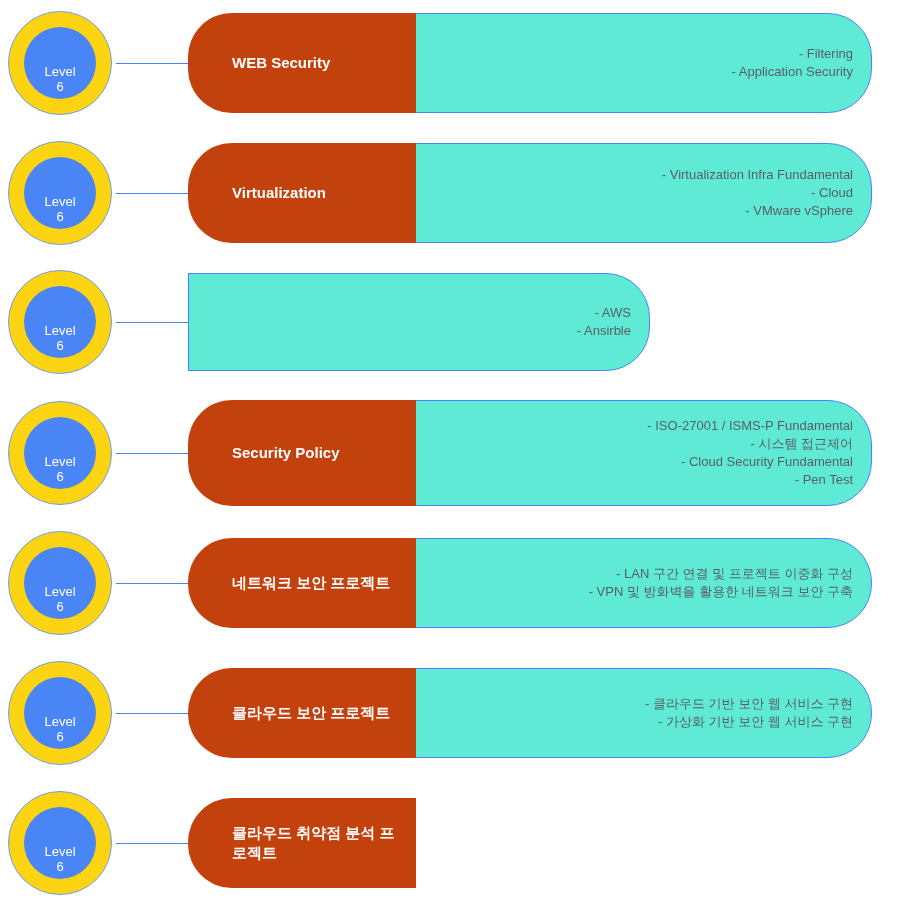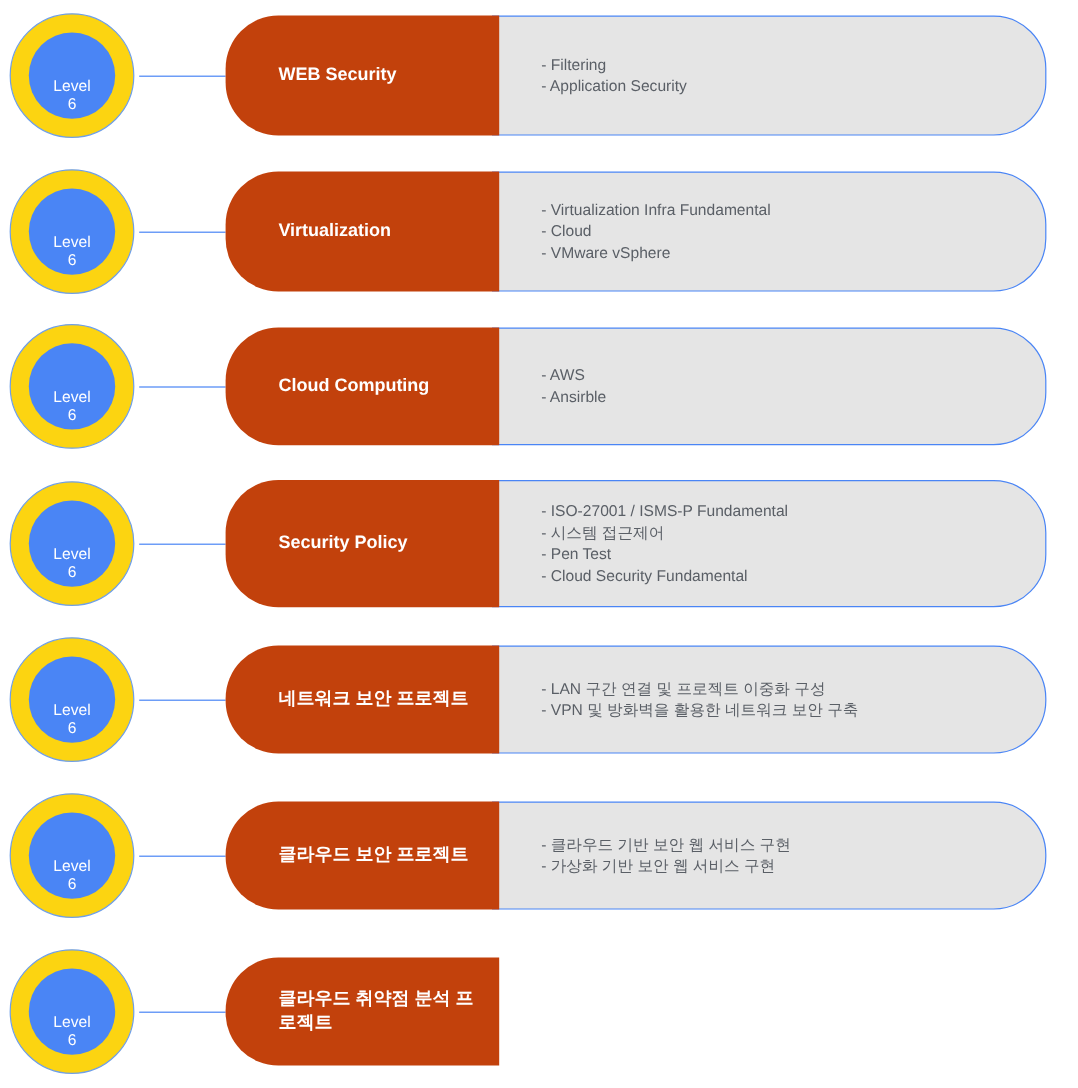--- a/index.html
+++ b/index.html
@@ -100,29 +100,30 @@
     align-self: stretch;
     margin-right: -6px;
   }
 
   
   .detail-card {
     position: relative;
     z-index: 1;
     flex: 0 0 462px;
     box-sizing: border-box;
-    background: #e5e5e5;
+    background: #5eead4;
     border: 1.6px solid #4a85f5;
     border-radius: 0 44px 44px 0;
     align-self: stretch;
     display: flex;
     flex-direction: column;
     justify-content: center;
     padding-left: 40px;
     padding-right: 18px;
+    text-align: right;
   }
   .detail-line {
     color: #5a5f66;
     font-size: 13px;
     line-height: 18px;
     white-space: nowrap;
   }
 </style>
 </head>
 <body>
@@ -161,41 +162,40 @@
     </div>
     <div class="row" style="top: 273px; height: 98px;">
       <div class="badge-wrap">
         <div class="badge-outer"></div>
         <div class="badge-inner">
           <span class="lvl-word">Level</span>
           <span class="lvl-num">6</span>
         </div>
       </div>
       <div class="connector"></div>
-      <div class="title-pill">Cloud Computing</div>
       <div class="detail-card">
         <div class="detail-line">- AWS</div>
         <div class="detail-line">- Ansirble</div>
       </div>
     </div>
     <div class="row" style="top: 400px; height: 106px;">
       <div class="badge-wrap">
         <div class="badge-outer"></div>
         <div class="badge-inner">
           <span class="lvl-word">Level</span>
           <span class="lvl-num">6</span>
         </div>
       </div>
       <div class="connector"></div>
       <div class="title-pill">Security Policy</div>
       <div class="detail-card">
         <div class="detail-line">- ISO-27001 / ISMS-P Fundamental</div>
         <div class="detail-line">- 시스템 접근제어</div>
+        <div class="detail-line">- Cloud Security Fundamental</div>
         <div class="detail-line">- Pen Test</div>
-        <div class="detail-line">- Cloud Security Fundamental</div>
       </div>
     </div>
     <div class="row" style="top: 538px; height: 90px;">
       <div class="badge-wrap">
         <div class="badge-outer"></div>
         <div class="badge-inner">
           <span class="lvl-word">Level</span>
           <span class="lvl-num">6</span>
         </div>
       </div>

